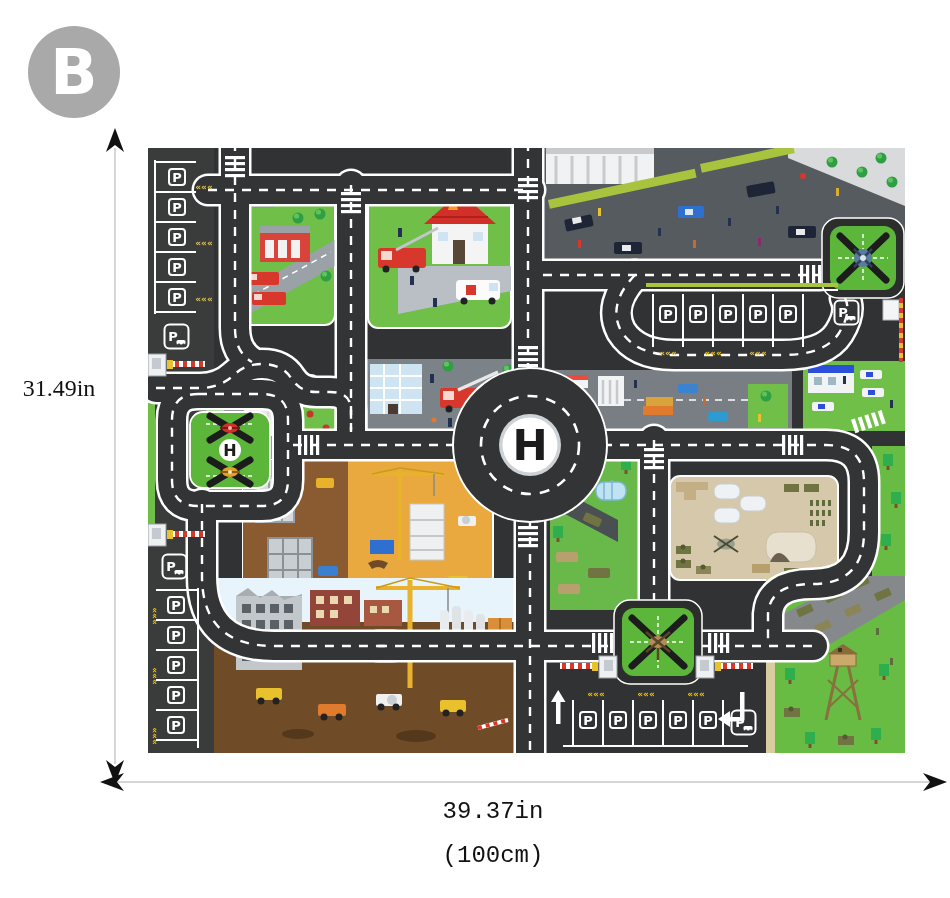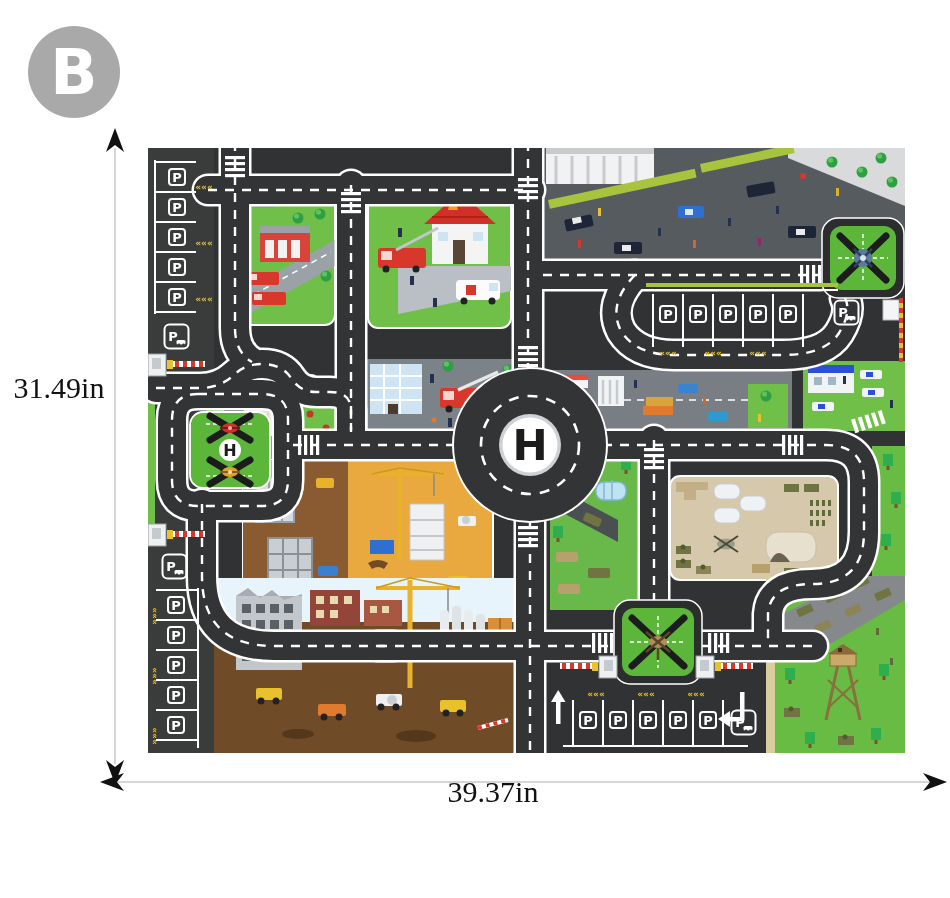--- a/index.html
+++ b/index.html
@@ -3,23 +3,23 @@
 <meta charset="utf-8">
 <style>
   html,body{margin:0;padding:0;background:#ffffff;}
   #page{position:relative;width:950px;height:898px;background:#ffffff;overflow:hidden;
         font-family:"Liberation Sans",sans-serif;}
   #badge{position:absolute;left:28px;top:26px;width:92px;height:92px;border-radius:50%;
          background:#a9a9a9;color:#ffffff;font-weight:bold;font-size:62px;
          display:flex;align-items:center;justify-content:center;
          font-family:"DejaVu Sans",sans-serif;}
   .dimtext{position:absolute;color:#111111;font-family:"Liberation Serif",serif;
-           font-size:30px;text-align:center;line-height:44px;}
+           font-size:24px;text-align:center;line-height:44px;}
   #dim-h{left:0;top:366px;width:118px;}
-  #dim-w{left:373px;top:770px;width:240px;}
+  #dim-w{left:373px;top:790px;width:240px;font-family:Liberation Mono, monospace;}
   #dims-svg{position:absolute;left:0;top:0;}
   #mat{position:absolute;left:148px;top:148px;width:757px;height:605px;}
   svg text{user-select:none;}
   .edge{fill:none;stroke:#ffffff;stroke-width:33;stroke-linecap:round;stroke-linejoin:round;}
   .road{fill:none;stroke:#333435;stroke-width:28;stroke-linecap:round;stroke-linejoin:round;}
   .dash{fill:none;stroke:#ffffff;stroke-width:2.4;stroke-dasharray:9 8;stroke-linecap:butt;}
   .wline{stroke:#ffffff;stroke-width:2;fill:none;}
   .pbox{fill:none;stroke:#ffffff;stroke-width:2;}
   .ptxt{fill:#ffffff;font-weight:bold;font-size:13px;text-anchor:middle;
         font-family:"DejaVu Sans",sans-serif;}
@@ -41,20 +41,21 @@
     <line x1="118" y1="782" x2="930" y2="782" stroke="#c9c9c9" stroke-width="1.5"></line>
     <polygon points="100,782 124,773 117,782 124,791" fill="#111"></polygon>
     <polygon points="947,782 923,773 930,782 923,791" fill="#111"></polygon>
   </svg>
 
   <div id="dim-h" class="dimtext">
     <div>31.49in</div>
   </div>
   <div id="dim-w" class="dimtext">
     <div>39.37in</div>
+    <div>(100cm)</div>
   </div>
 
   <div id="mat">
   <svg width="757" height="605" viewBox="0 0 757 605">
     <defs>
       <path id="r1" d="M60,42 H382"></path>
       <path id="r2" d="M87,-6 V180 Q87,204 104,214"></path>
       <path id="r3" d="M8,240 H52 Q72,240 86,227 Q97,216 114,216 Q134,216 143,230 Q152,244 168,244 H182 Q203,244 203,262 V282"></path>
       <path id="r4" d="M203,37 V292"></path>
       <path id="r5" d="M380,-6 V225"></path>

